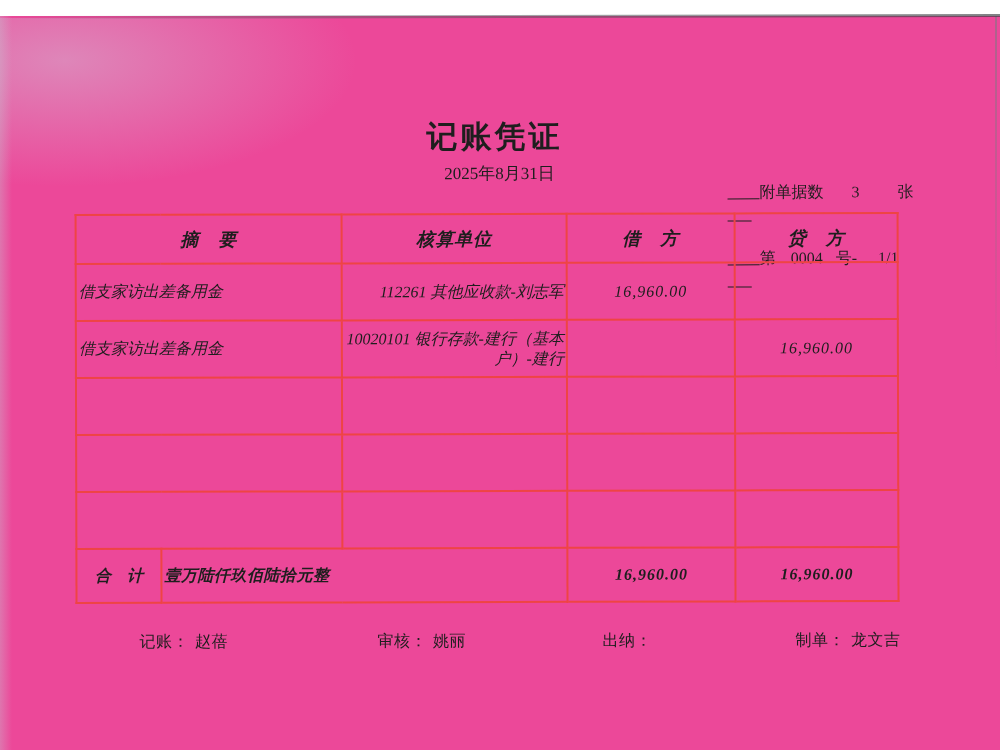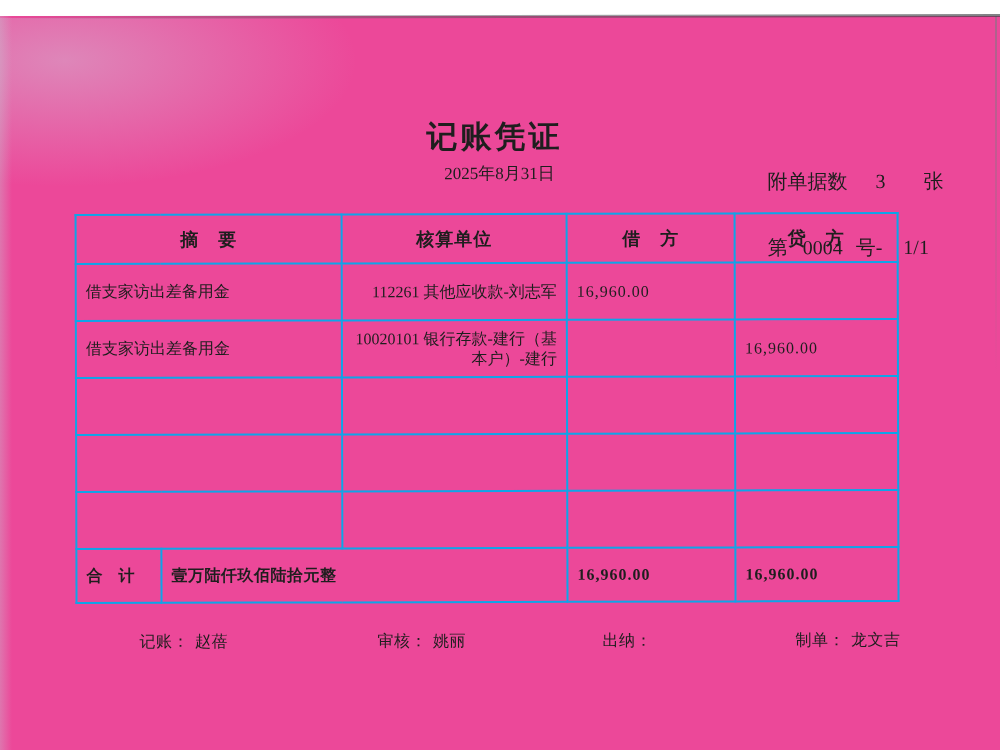--- a/index.html
+++ b/index.html
@@ -53,23 +53,24 @@
     letter-spacing: 3px;
   }
   .date-line {
     position: absolute;
     top: 146px; left: 0; width: 1000px;
     text-align: center;
     font-size: 17px;
   }
   .ref-block {
     position: absolute;
-    top: 133px; left: 728px; width: 180px;
-    font-size: 20px;
+    top: 144px; left: 728px; width: 180px;
+    font-size: 16px;
     line-height: 22px;
+    text-decoration: underline;
   }
   .ref-line { white-space: pre; }
   .ref-line span { display: inline-block; }
   .attach-count { margin-left: 28px; }
   .attach-unit  { margin-left: 38px; }
   .num-value    { margin-left: 15px; }
   .num-suffix   { margin-left: 13px; }
   .num-page     { margin-left: 21px; }
   .unit-line {
     position: absolute;
@@ -86,41 +87,42 @@
     width: 822px;
     border-collapse: collapse;
     table-layout: fixed;
   }
   table.voucher col.c1 { width: 85px; }
   table.voucher col.c2 { width: 181px; }
   table.voucher col.c3 { width: 225px; }
   table.voucher col.c4 { width: 168px; }
   table.voucher col.c5 { width: 163px; }
   table.voucher th, table.voucher td {
-    border: 2px solid #0ea5e9;
-    padding: 2px 9px;
+    border: 2px solid #ef4444;
+    padding: 2px 2px;
     vertical-align: middle;
     font-size: 16px;
     overflow: hidden;
+    font-style: italic;
   }
   tr.hdr  { height: 49px; }
   tr.row  { height: 57px; }
   tr.total{ height: 54px; }
   tr.hdr th {
     font-size: 18px;
     font-weight: bold;
     text-align: center;
     white-space: pre;
     letter-spacing: 1px;
   }
   td.summary { text-align: left; }
   td.account { text-align: right; line-height: 20px; padding-right: 3px; }
-  td.amount  { text-align: left; padding-right: 8px; letter-spacing: 1px; white-space: nowrap; }
+  td.amount  { text-align: center; padding-right: 8px; letter-spacing: 1px; white-space: nowrap; }
   tr.total td { font-weight: bold; }
-  td.total-label { text-align: left; white-space: pre; font-size: 17px; }
+  td.total-label { text-align: center; white-space: pre; font-size: 17px; }
   td.words { text-align: left; font-size: 17px; letter-spacing: 0.5px; border-radius: 7px; }
 
   .signature-row {
     position: absolute;
     top: 597px; left: 0; width: 1000px;
     font-size: 16px;
     letter-spacing: 0.5px;
   }
   .sig-item { position: absolute; white-space: pre; }
   .sig-bookkeeper { left: 103px; }

